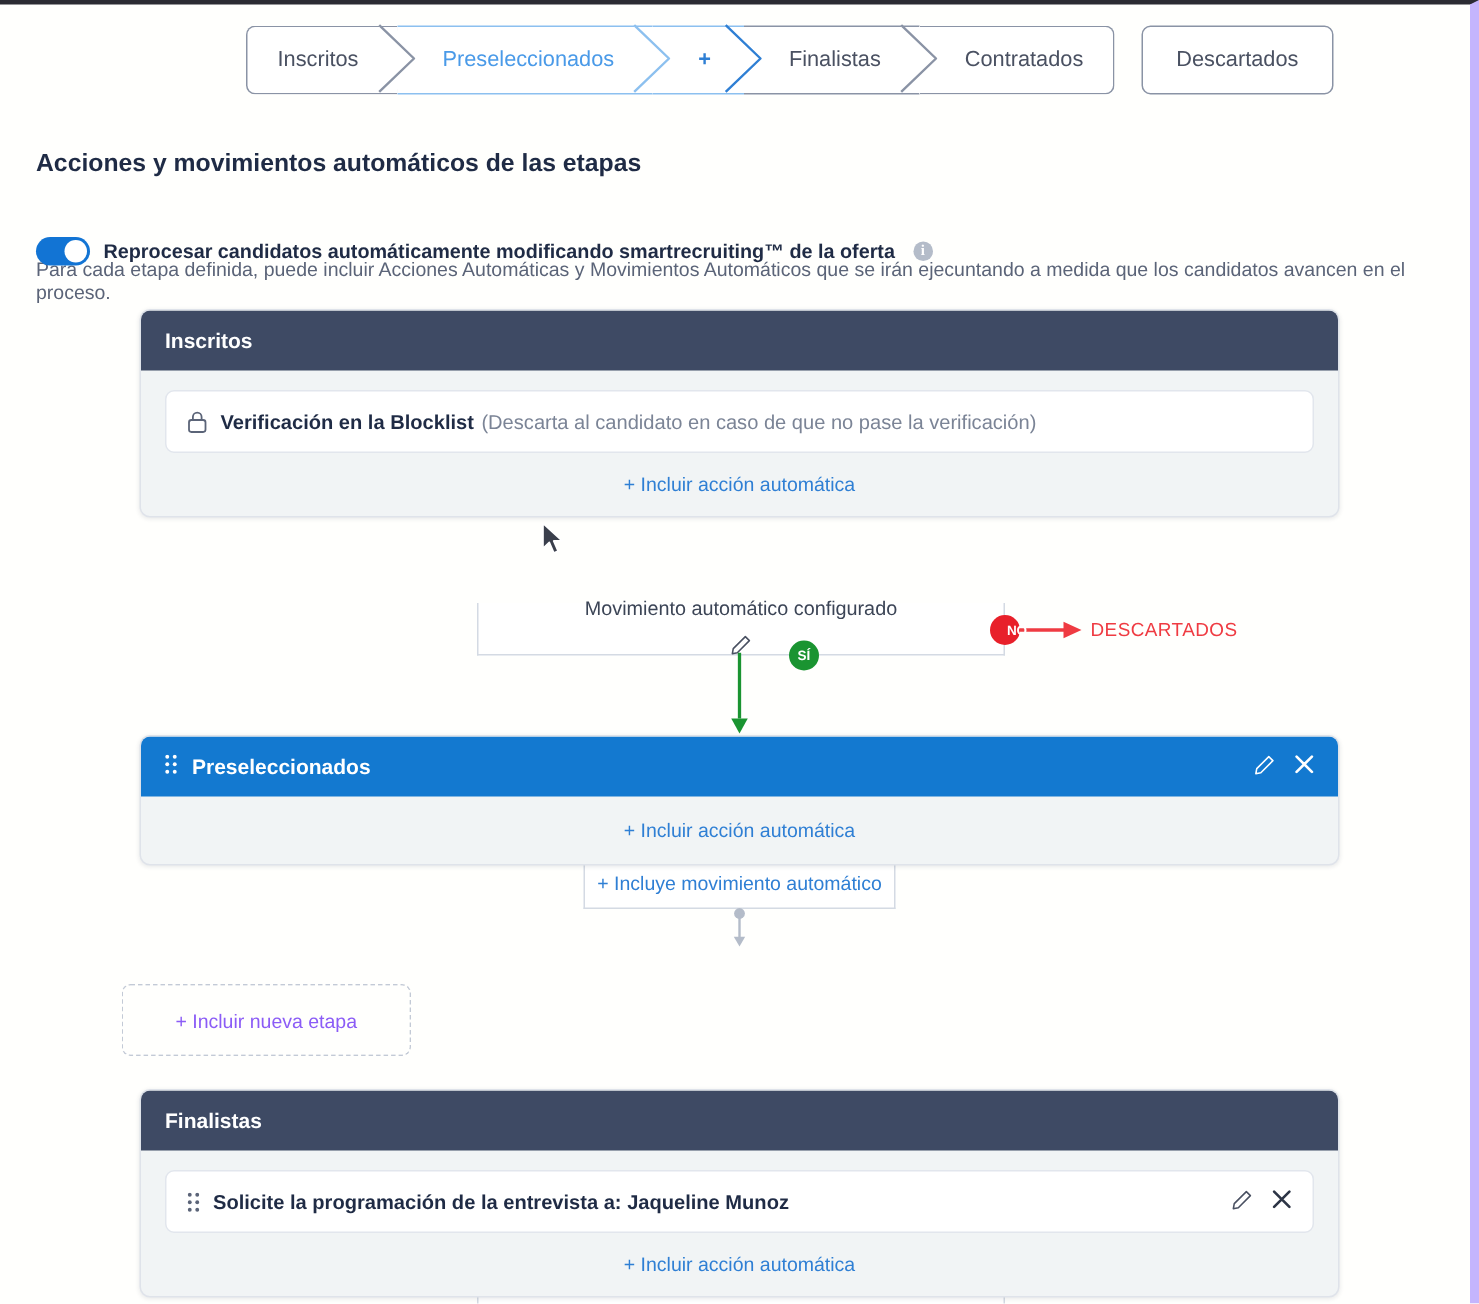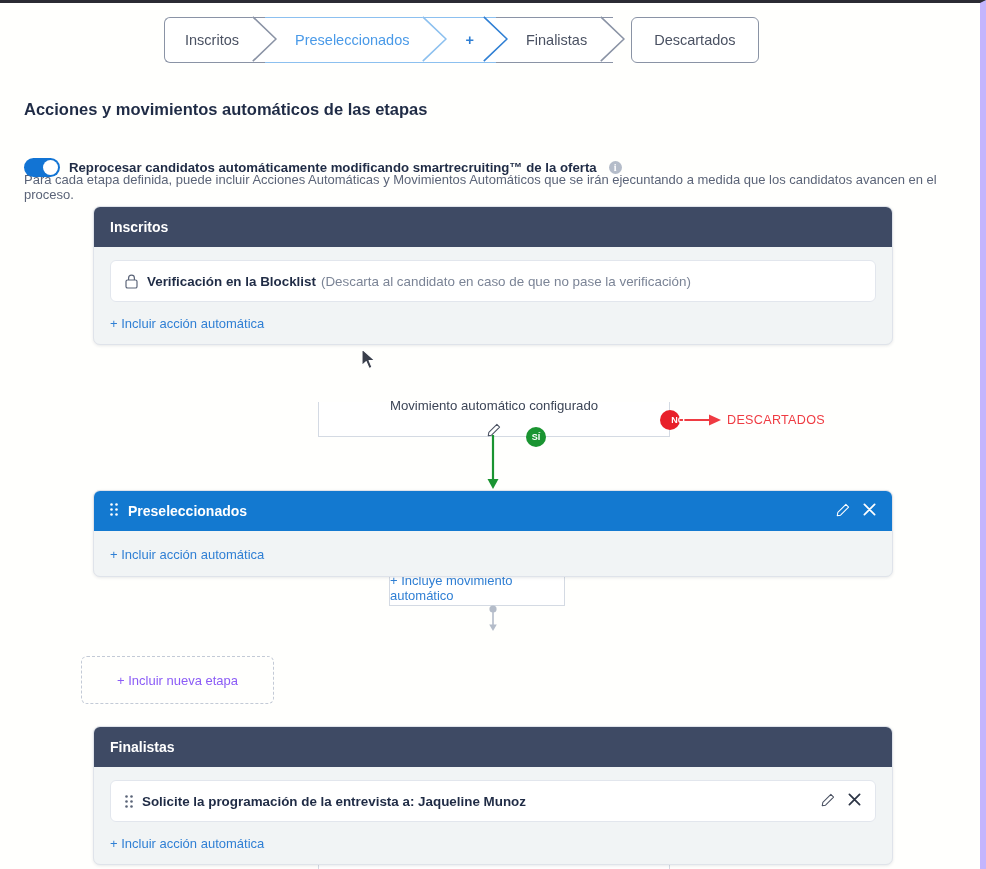--- a/index.html
+++ b/index.html
@@ -103,21 +103,21 @@
     height: 40px; display: flex; align-items: center;
     padding: 0 16px; color: #ffffff;
     font-size: 14px; font-weight: 700;
     background: #3e4a64;
   }
   .stage-head.blue { background: #1379d0; }
   .stage-head .grip { margin-right: 10px; }
   .stage-head .head-actions {
     margin-left: auto; display: flex; align-items: center; gap: 13px;
   }
-  .stage-body { padding: 13px 16px 12px 16px; }
+  .stage-body { padding: 13px 16px 12px 16px; text-align: center; }
 
   .action-row {
     background: #ffffff;
     border: 1px solid #e2e6ed;
     border-radius: 6px;
     height: 42px;
     display: flex; align-items: center;
     padding: 0 14px;
     margin-bottom: 12px;
     font-size: 13.4px;
@@ -152,21 +152,21 @@
   .badge.si { background: #1a9431; }
   .badge.no { background: #e8202a; }
   .arrow-green { position: absolute; z-index: 4; }
   .red-line { position: absolute; z-index: 4; }
   .red-label {
     position: absolute; color: #ef3b42; font-size: 12.6px;
     letter-spacing: .3px;
   }
 
   .add-move-box {
-    position: absolute; left: 389px; width: 176px;
+    position: absolute; left: 389px; width: 208px;
     border: 1px solid #d4dae3; border-top: none;
     background: #ffffff;
     display: flex; align-items: center; justify-content: center;
     font-size: 13px; color: #2f7fd4;
     z-index: 2;
   }
 
   .new-stage-btn {
     position: absolute; left: 81px; width: 193px; height: 48px;
     border: 1.6px dashed #c3cad6; border-radius: 6px;
@@ -213,20 +213,23 @@
 
     <div class="step">
       <span>Finalistas</span>
       <span class="chev">
         <svg width="26" height="46" viewBox="0 0 26 46">
           <path d="M0.8 0.8 L24 23 L0.8 45.2" fill="#fff" stroke="#8a93a5" stroke-width="1.6" stroke-linejoin="round"></path>
         </svg>
       </span>
     </div>
 
+    <div class="step last-chain">
+      <span>Contratados</span>
+    </div>
 
     <div class="step-sep"></div>
 
     <div class="descartados">
       <span>Descartados</span>
     </div>
   </div>
 
   <div class="h-title">Acciones y movimientos automáticos de las etapas</div>
   <div class="h-sub">Para cada etapa definida, puede incluir Acciones Automáticas y Movimientos Automáticos que se irán ejecuntando a medida que los candidatos avancen en el proceso.</div>

